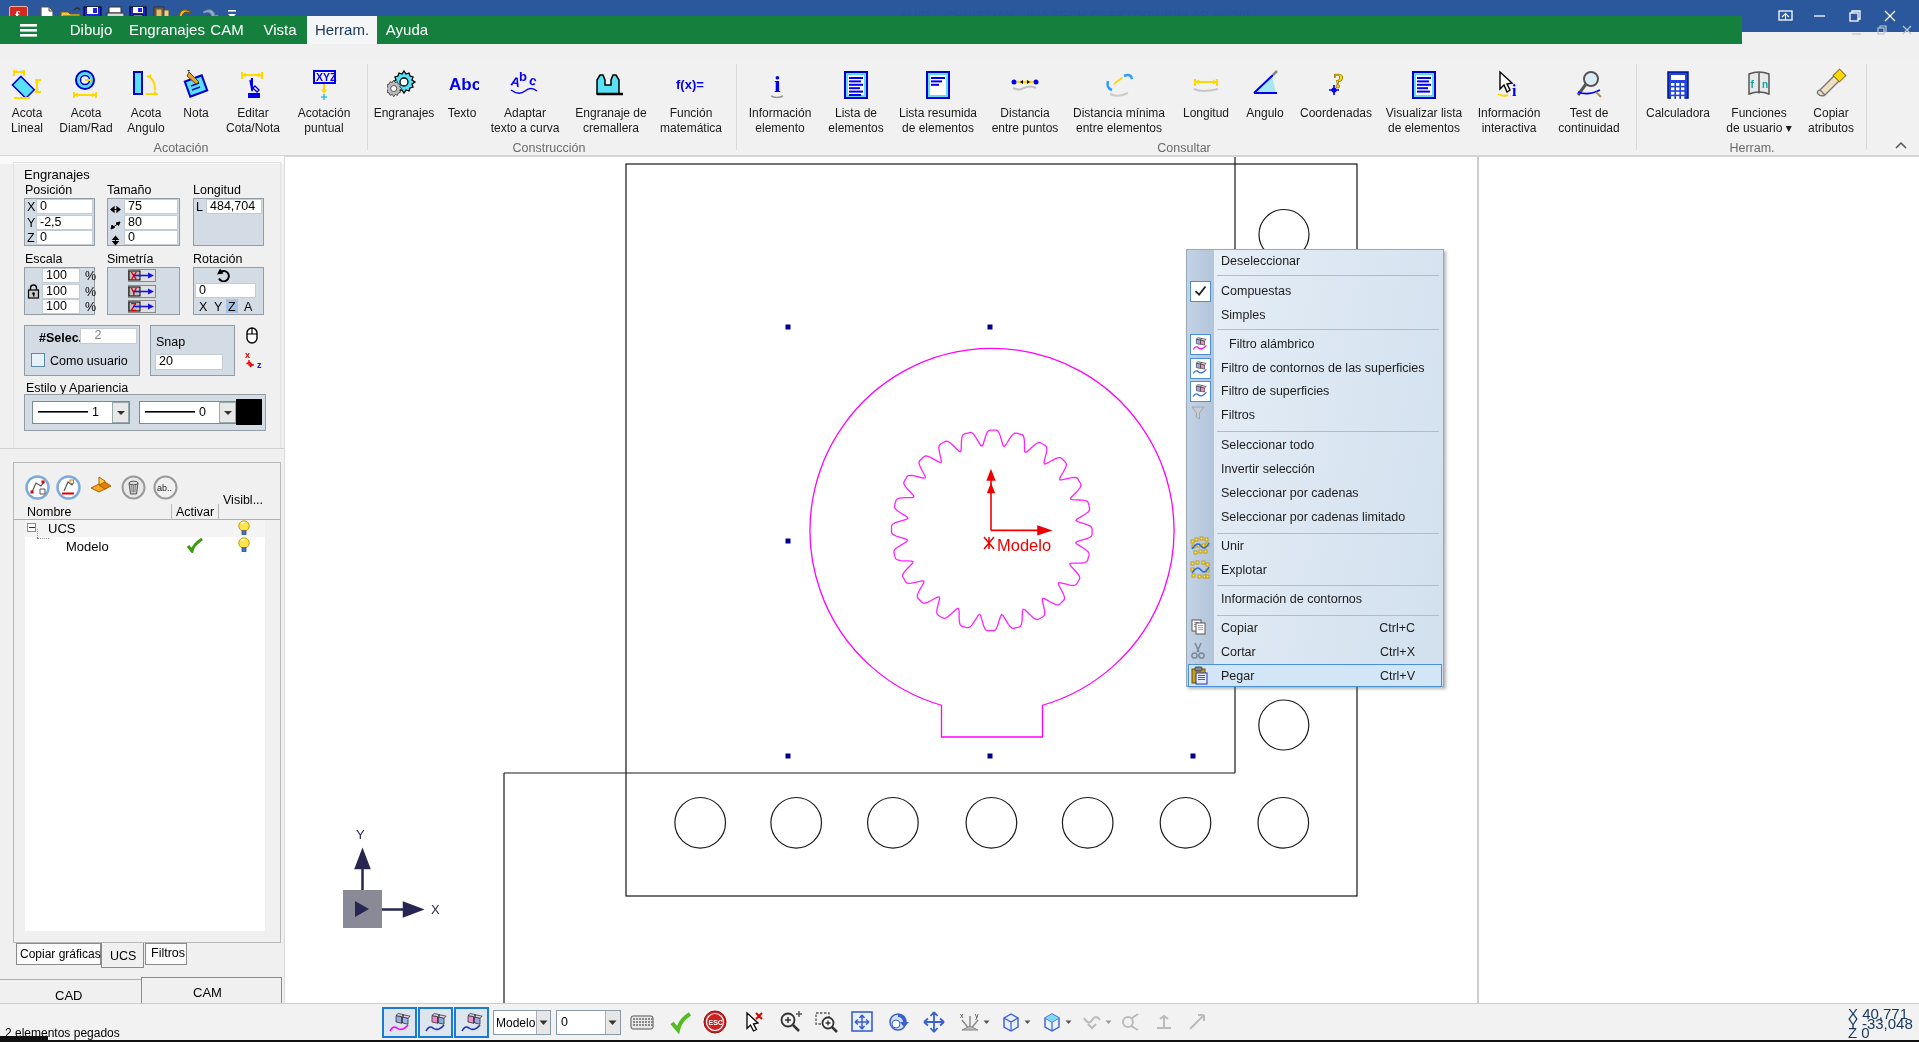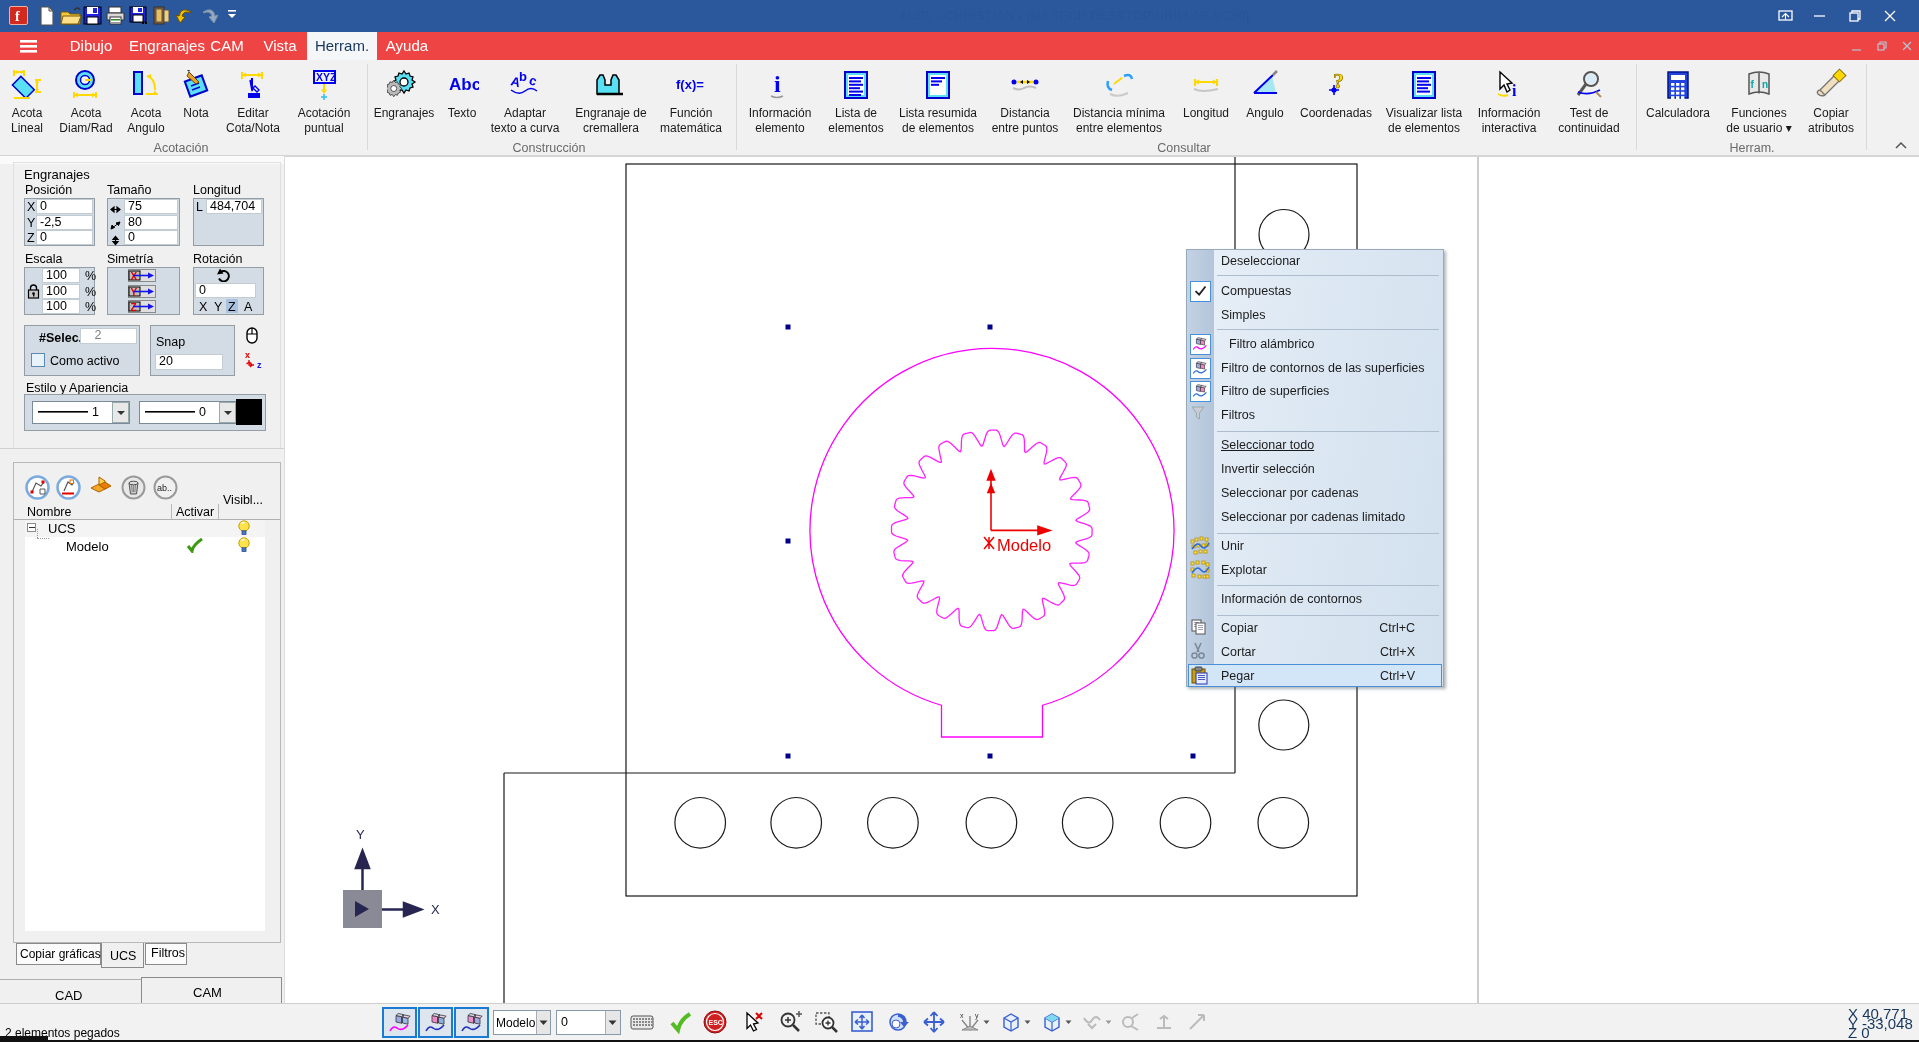--- a/index.html
+++ b/index.html
@@ -1,20 +1,20 @@
 <!DOCTYPE html>
 <html><head><meta charset="utf-8">
 <style>
 * { margin:0; padding:0; box-sizing:border-box; }
 html,body { width:1919px; height:1042px; overflow:hidden; }
 body { font-family:"Liberation Sans", sans-serif; position:relative; background:#f0f0f0; }
 .abs { position:absolute; }
 
 #titlebar { position:absolute; left:0; top:0; width:1919px; height:32px; background:#2b579d; }
-#menurow { position:absolute; left:0; top:32px; width:1919px; height:28px; background:#ef4444; }
+#menurow { position:absolute; left:0; top:16px; width:1742px; height:28px; background:#15803d; }
 .tab { position:absolute; top:0; height:28px; line-height:28px; color:#fff; font-size:15px; text-align:center; }
 .tab.active { background:#f5f6f7; color:#17365d; }
 
 #ribbon { position:absolute; left:0; top:60px; width:1919px; height:96px; background:#f1f1f1; border-bottom:1px solid #d5d5d5; }
 .ritem { position:absolute; top:6px; text-align:center; font-size:12px; color:#1a1a1a; line-height:15px; }
 .ritem .ric { height:38px; display:flex; align-items:center; justify-content:center; margin-bottom:2px; }
 .rgroup { position:absolute; top:81px; font-size:12.5px; color:#6a6a6a; text-align:center; }
 .rsep { position:absolute; top:4px; height:86px; width:1px; background:#d9d9d9; }
 
 #leftpanel { position:absolute; left:0; top:156px; width:284px; height:847px; background:#f0f0f0; border-top:1px solid #fafafa; }
@@ -438,21 +438,21 @@
     <div class="pinput" style="left:195px;top:126px;width:61px;height:15px;">0</div>
     <div class="cell" style="left:199px;top:143px;">X</div>
     <div class="cell" style="left:214px;top:143px;">Y</div>
     <div class="abs" style="left:226px;top:142px;width:12px;height:14px;background:#a8c2e0;"></div>
     <div class="cell" style="left:228px;top:143px;">Z</div>
     <div class="cell" style="left:244px;top:143px;">A</div>
     <div class="pbox" style="left:24px;top:168px;width:116px;height:51px;"></div>
     <div class="cell" style="left:39px;top:174px;font-weight:bold;">#Selec.</div>
     <div class="pinput" style="left:80px;top:171px;width:57px;height:16px;color:#808080;">&nbsp;&nbsp;&nbsp;2</div>
     <div class="abs" style="left:31px;top:196px;width:14px;height:14px;background:#e8f2fa;border:1px solid #5a8ab0;"></div>
-    <div class="cell" style="left:50px;top:197px;">Como activo</div>
+    <div class="cell" style="left:50px;top:197px;">Como usuario</div>
     <div class="pbox" style="left:150px;top:168px;width:85px;height:51px;"></div>
     <div class="cell" style="left:156px;top:178px;">Snap</div>
     <div class="pinput" style="left:155px;top:197px;width:68px;height:16px;">20</div>
     <svg class="abs" style="left:246px;top:170px;" width="12" height="17" viewBox="0 0 12 17">
       <rect x="1" y="1" width="10" height="15" rx="5" fill="#fff" stroke="#000" stroke-width="1.4"></rect>
       <path d="M6 1 v6 M1 7 h10" stroke="#000" stroke-width="1.2"></path>
     </svg>
     <svg class="abs" style="left:244px;top:193px;" width="20" height="20" viewBox="0 0 20 20">
       <text x="1" y="8" font-size="9" font-weight="bold" fill="#e00000" font-family="Liberation Sans">x</text>
       <text x="13" y="18" font-size="9" font-weight="bold" fill="#1515e8" font-family="Liberation Sans">z</text>
@@ -622,21 +622,21 @@
         <path d="M6 4.5 l1.8 -1.6 4.5 1 -1.8 1.6 z" fill="#d0d8f0" stroke="#333" stroke-width="0.7"></path>
         <path d="M10.5 5.5 l4.5 1 v4.6 l-4.5 -1 z" fill="#f088c8" stroke="#333" stroke-width="0.7"></path>
         <path d="M10.5 5.5 l1.8 -1.6 4.5 1 -1.8 1.6 z" fill="#f4d0e8" stroke="#333" stroke-width="0.7"></path>
         <path d="M2.5 16 q2.5 -4.5 5.5 -2 q4 3.5 9 -2.5" fill="none" stroke="#2a6adf" stroke-width="1.4"></path>
       </svg></div>
     <div class="mi" style="top:158.0px;">Filtros</div>
     <div class="abs" style="left:3px;top:155.0px;width:21px;height:21px;"><svg width="16" height="16" viewBox="0 0 16 16">
         <path d="M2 2 h12 l-4.5 6 v6 l-3 -2 v-4 z" fill="#c8ccd4" stroke="#9aa" stroke-width="1"></path>
       </svg></div>
     <div class="msep" style="top:181.0px;"></div>
-    <div class="mi" style="top:187.5px;text-decoration:underline;">Seleccionar todo</div>
+    <div class="mi" style="top:187.5px;">Seleccionar todo</div>
     <div class="mi" style="top:212.0px;">Invertir selección</div>
     <div class="mi" style="top:236.0px;">Seleccionar por cadenas</div>
     <div class="mi" style="top:260.0px;">Seleccionar por cadenas limitado</div>
     <div class="msep" style="top:283.0px;"></div>
     <div class="mi" style="top:288.5px;">Unir</div>
     <div class="abs" style="left:3px;top:285.5px;width:21px;height:21px;"><svg width="20" height="20" viewBox="0 0 20 20">
         <g fill="#ffe34d" stroke="#b89000" stroke-width="0.8">
           <rect x="1" y="4" width="3" height="3"></rect>
           <rect x="5" y="2" width="3" height="3"></rect>
           <rect x="10" y="1" width="3" height="3"></rect>

